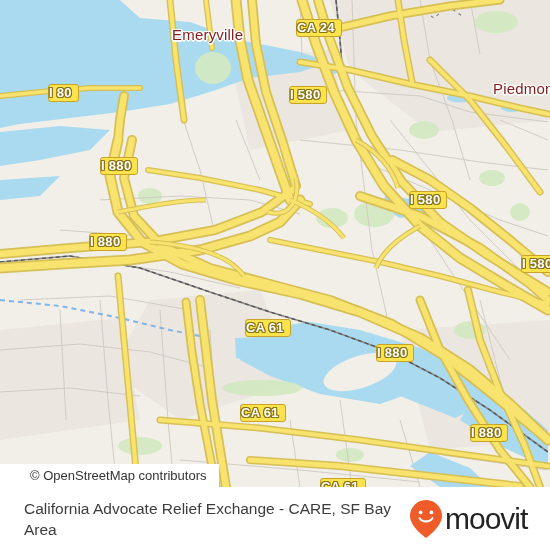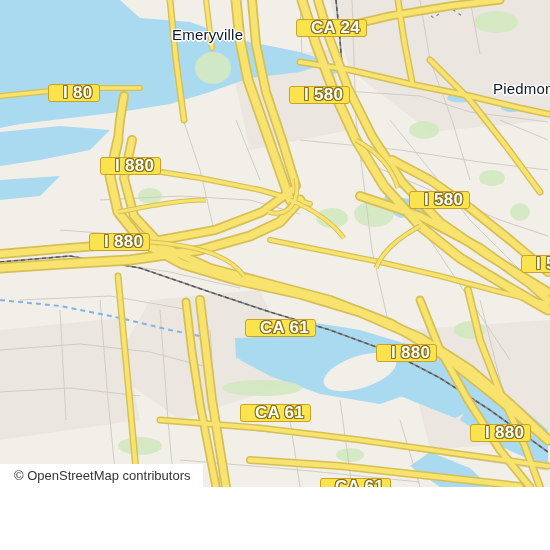--- a/index.html
+++ b/index.html
@@ -16,41 +16,41 @@
     position: absolute; left: 0; top: 0;
     width: 550px; height: 487px;
     background: #f2efe9;
     overflow: hidden;
   }
   #map svg { position: absolute; left: 0; top: 0; display: block; }
 
   
   .place-label {
     position: absolute;
-    color: #0f172a;
+    color: #7f1d1d;
     font-size: 15px;
     letter-spacing: .2px;
     white-space: nowrap;
     text-shadow:
       -1.5px 0 #fff, 1.5px 0 #fff, 0 -1.5px #fff, 0 1.5px #fff,
       -1px -1px #fff, 1px -1px #fff, -1px 1px #fff, 1px 1px #fff;
     pointer-events: none;
   }
 
   
   .shield {
     position: absolute;
     background: #fbe34d;
     border: 1.6px solid #c9a227;
     border-radius: 3px;
     color: #ffffff;
-    font-size: 17px;
+    font-size: 13px;
     font-weight: bold;
     letter-spacing: .3px;
-    padding: 1px 6px 2px 14px;
+    padding: 1px 6px 2px 0;
     line-height: 13px;
     text-shadow: -1px 0 #8a7414, 1px 0 #8a7414, 0 -1px #8a7414, 0 1px #8a7414,
                  -1px -1px #8a7414, 1px -1px #8a7414, -1px 1px #8a7414, 1px 1px #8a7414;
     white-space: nowrap;
   }
 
   
   #popup {
     position: absolute;
     left: 194px; top: 122px;
@@ -88,21 +88,21 @@
     filter: drop-shadow(0 2px 2px rgba(0,0,0,.22));
   }
 
   
   #attribution {
     position: absolute;
     left: 0; top: 464px;
     height: 23px;
     background: #ffffff;
     display: flex; align-items: center;
-    padding: 0 12px 0 14px;
+    padding: 0 12px 0 30px;
     font-size: 13px;
     color: #333333;
     white-space: nowrap;
   }
 
   
   #footer {
     position: absolute;
     left: 0; top: 487px;
     width: 550px; height: 63px;
@@ -342,15 +342,25 @@
     <div class="shield" style="left:470px; top:424px;">I 880</div>
     <div class="shield" style="left:320px; top:478px;">CA 61</div>
 
 
     <div id="attribution">
       <span>© OpenStreetMap contributors</span>
     </div>
   </div>
 
   <div id="footer">
+    <div id="footer-title">California Advocate Relief Exchange - CARE, SF Bay Area</div>
+    <div id="brand">
+      <svg width="34" height="40" viewBox="0 0 34 40">
+        <path d="M17 1 C 8.2 1, 1 8.2, 1 17 C 1 28, 17 39, 17 39 C 17 39, 33 28, 33 17 C 33 8.2, 25.8 1, 17 1 Z" fill="#ef5c2a"></path>
+        <circle cx="11.6" cy="13.4" r="1.9" fill="#ffffff"></circle>
+        <circle cx="22.4" cy="13.4" r="1.9" fill="#ffffff"></circle>
+        <path d="M10.6 19.2 C 13.2 23.4, 20.8 23.4, 23.4 19.2" fill="none" stroke="#ffffff" stroke-width="2.1" stroke-linecap="round"></path>
+      </svg>
+      <span id="brand-word">moovit</span>
+    </div>
   </div>
 
 </div>
 
 </body></html>

